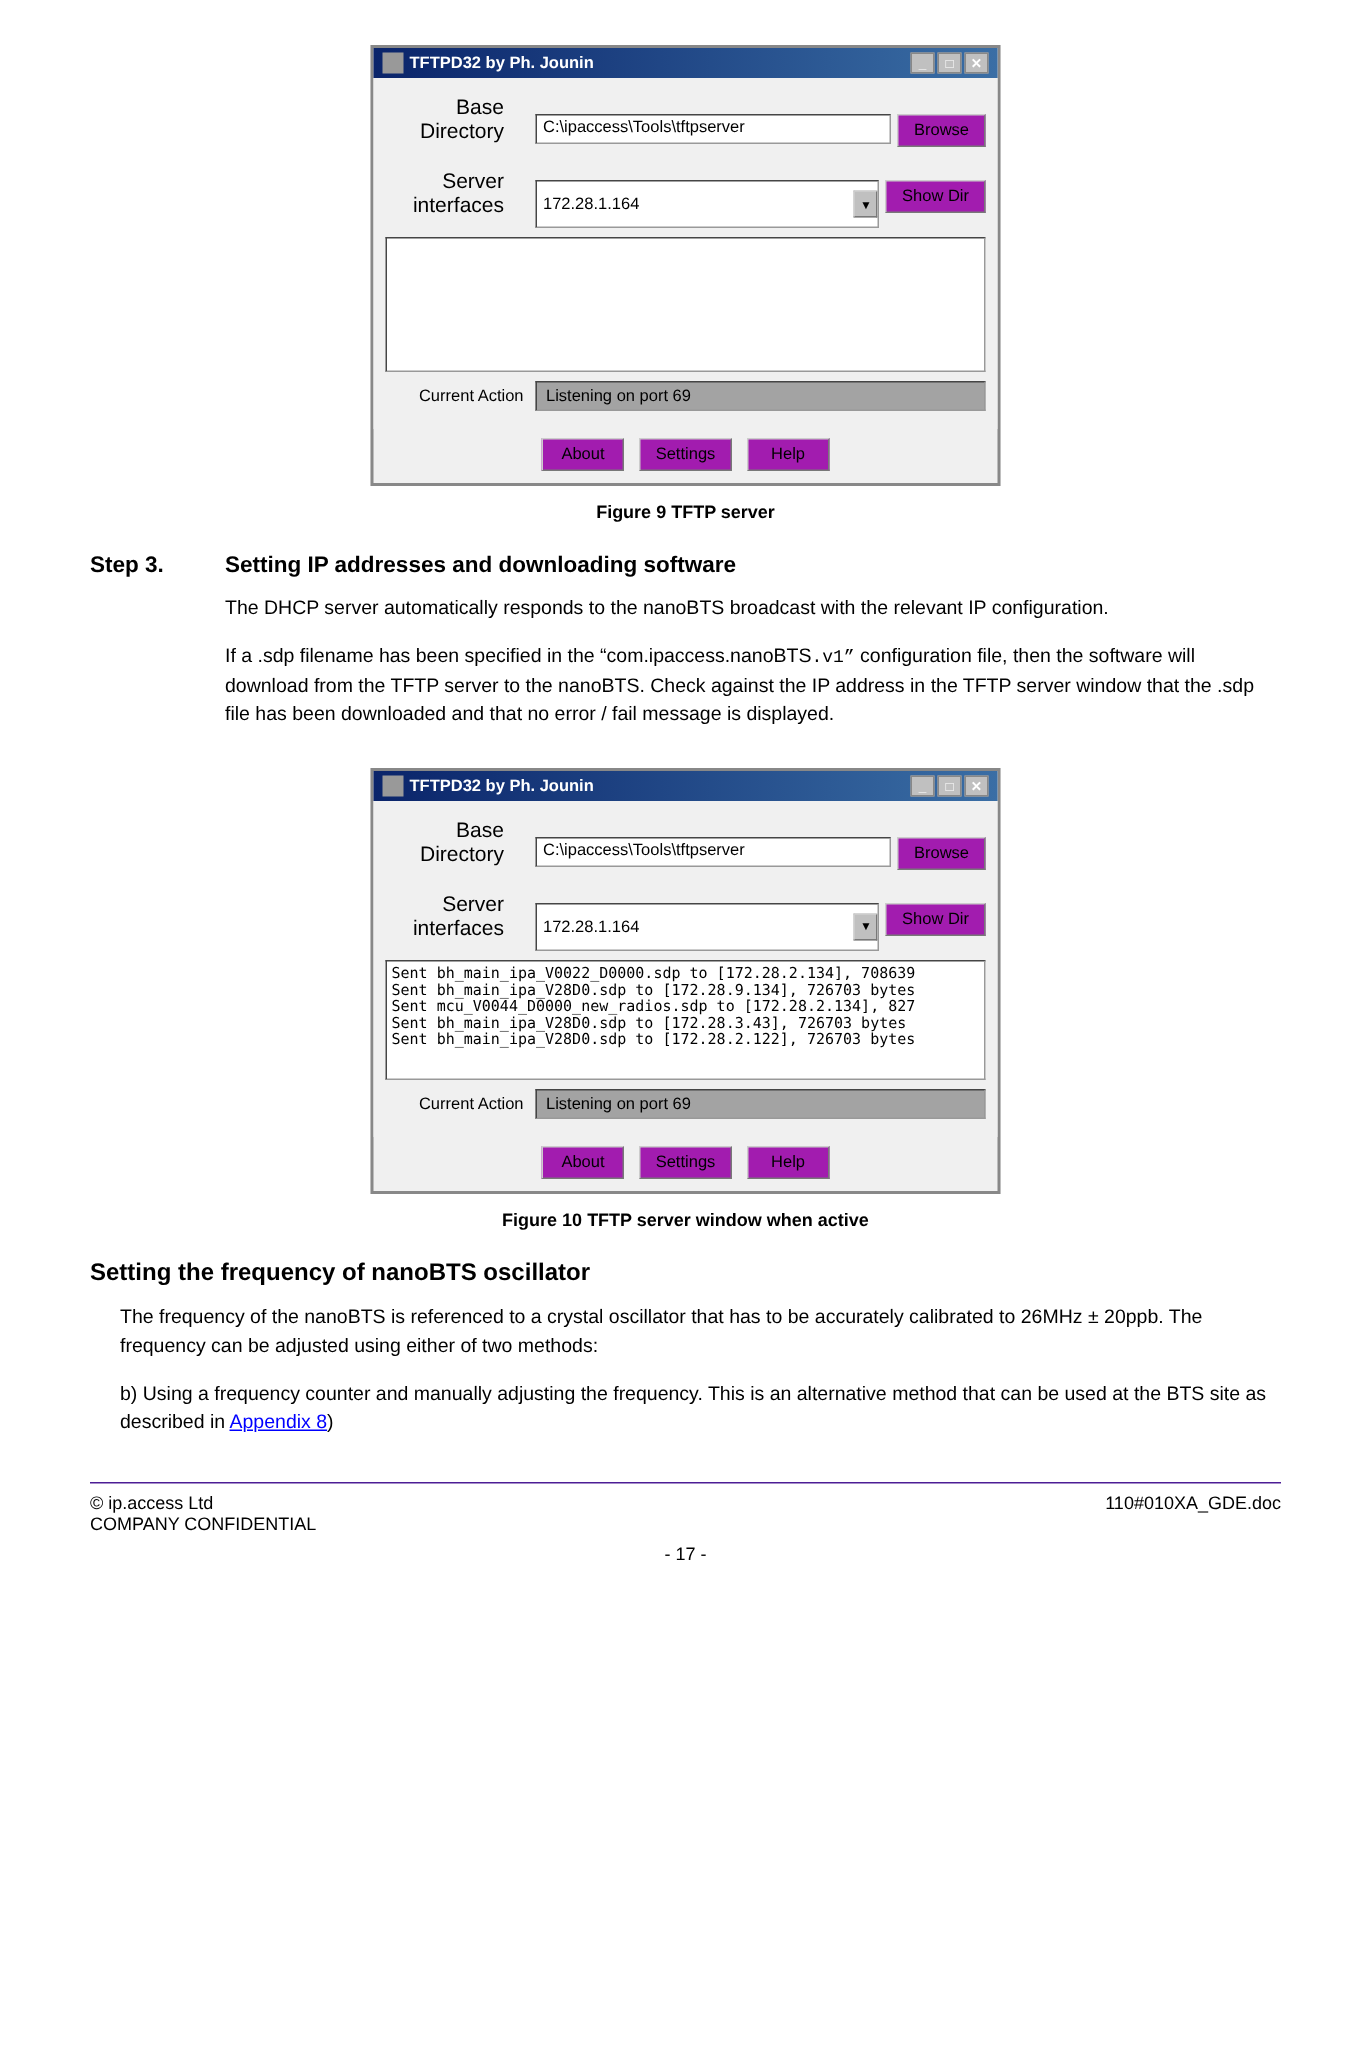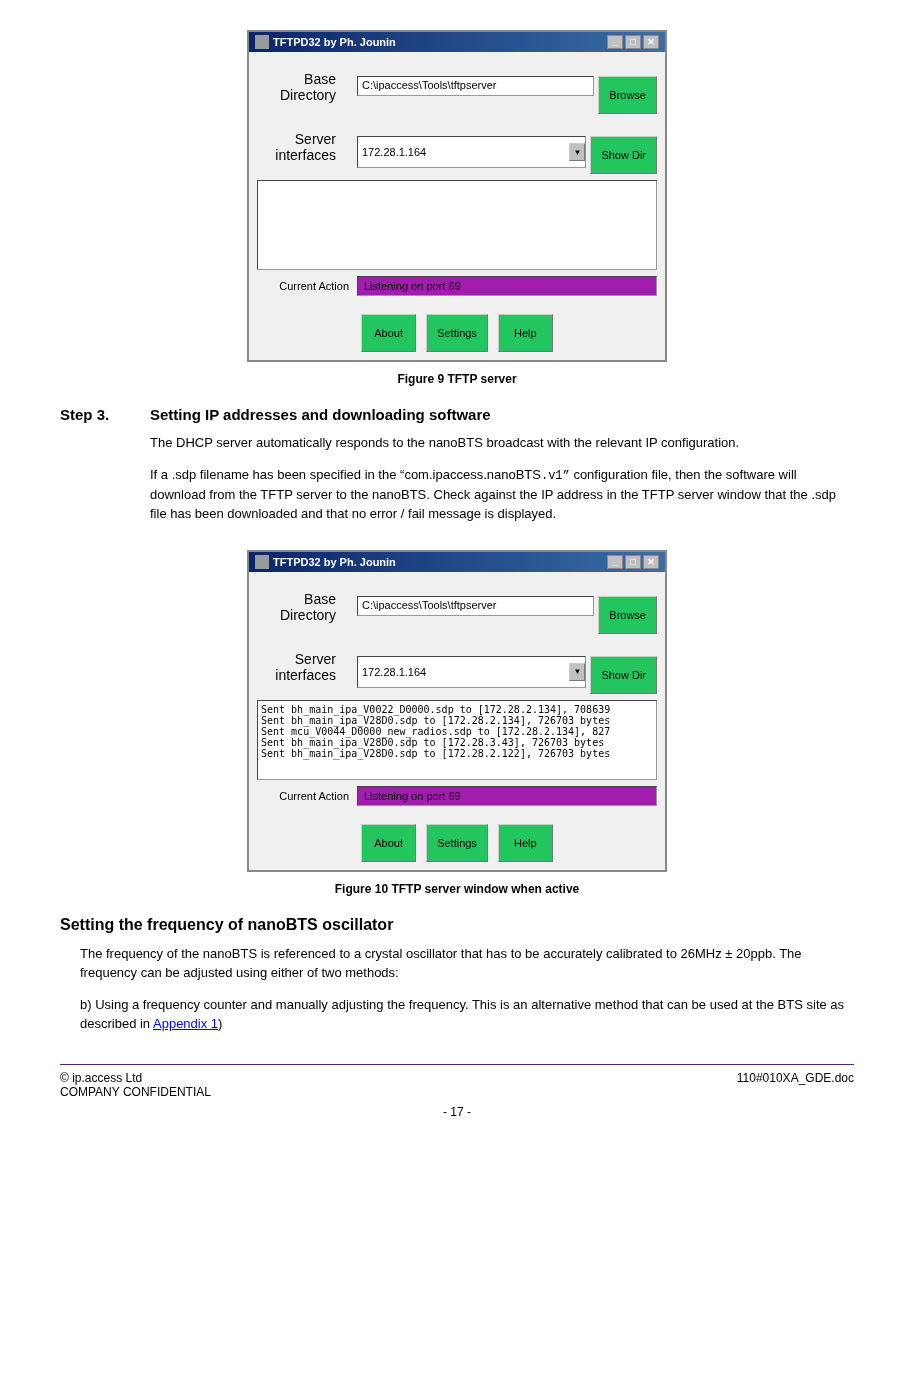--- a/index.html
+++ b/index.html
@@ -95,27 +95,27 @@
       border: 1px outset #ccc;
       background: #c0c0c0;
       display: flex;
       align-items: center;
       justify-content: center;
       font-size: 8px;
       cursor: pointer;
     }
     .win-btn {
       border: 1px outset #ccc;
-      background: #22c55e;
+      background: #a21caf;
       padding: 2px 10px;
       font-size: 11px;
       cursor: pointer;
       min-width: 55px;
       text-align: center;
-      height: 38px;
+      height: 22px;
       display: flex;
       align-items: center;
       justify-content: center;
     }
     .win-log-area {
       border: 1px inset #999;
       background: #fff;
       margin: 6px 0;
       padding: 3px;
       font-size: 10px;
@@ -130,21 +130,21 @@
     }
     .win-current-action-label {
       width: 100px;
       font-size: 11px;
       text-align: right;
       padding-right: 8px;
       color: #000;
     }
     .win-current-action-value {
       border: 1px inset #999;
-      background: #a21caf;
+      background: #a3a3a3;
       padding: 2px 6px;
       font-size: 11px;
       flex: 1;
       height: 20px;
       display: flex;
       align-items: center;
     }
     .win-footer {
       display: flex;
       justify-content: center;
@@ -318,21 +318,21 @@
         <div class="win-input-with-btn">
           <div class="win-select-row">
             <span class="win-select-text">172.28.1.164</span>
             <div class="win-select-arrow">▼</div>
           </div>
           <div class="win-btn">Show Dir</div>
         </div>
       </div>
       <div class="win-log-area" id="log-area-fig10" style="min-height:80px;">
           <div>Sent bh_main_ipa_V0022_D0000.sdp to [172.28.2.134], 708639</div>
-          <div>Sent bh_main_ipa_V28D0.sdp to [172.28.2.134], 726703 bytes</div>
+          <div>Sent bh_main_ipa_V28D0.sdp to [172.28.9.134], 726703 bytes</div>
           <div>Sent mcu_V0044_D0000_new_radios.sdp to [172.28.2.134], 827</div>
           <div>Sent bh_main_ipa_V28D0.sdp to [172.28.3.43], 726703 bytes</div>
           <div>Sent bh_main_ipa_V28D0.sdp to [172.28.2.122], 726703 bytes</div>
         </div>
       <div class="win-current-action">
         <span class="win-current-action-label">Current Action</span>
         <div class="win-current-action-value">Listening on port 69</div>
       </div>
     </div>
     <div class="win-footer">
@@ -343,21 +343,21 @@
   </div>
 </div>
 
 <p class="figure-caption">Figure 10 TFTP server window when active</p>
 
 <h2 class="section-heading">Setting the frequency of nanoBTS oscillator</h2>
 
 <div class="section-content">
   <p class="para">The frequency of the nanoBTS is referenced to a crystal oscillator that has to be accurately calibrated to 26MHz ± 20ppb. The frequency can be adjusted using either of two methods:</p>
   <p class="para">
-    <span>b) Using a frequency counter and manually adjusting the frequency. This is an alternative method that can be used at the BTS site as described in </span><a class="link">Appendix 1</a><span>)</span>
+    <span>b) Using a frequency counter and manually adjusting the frequency. This is an alternative method that can be used at the BTS site as described in </span><a class="link">Appendix 8</a><span>)</span>
   </p>
 </div>
 
 <div class="footer-line">
   <div>
     <div>© ip.access Ltd</div>
     <div>COMPANY CONFIDENTIAL</div>
   </div>
   <div>110#010XA_GDE.doc</div>
 </div>

